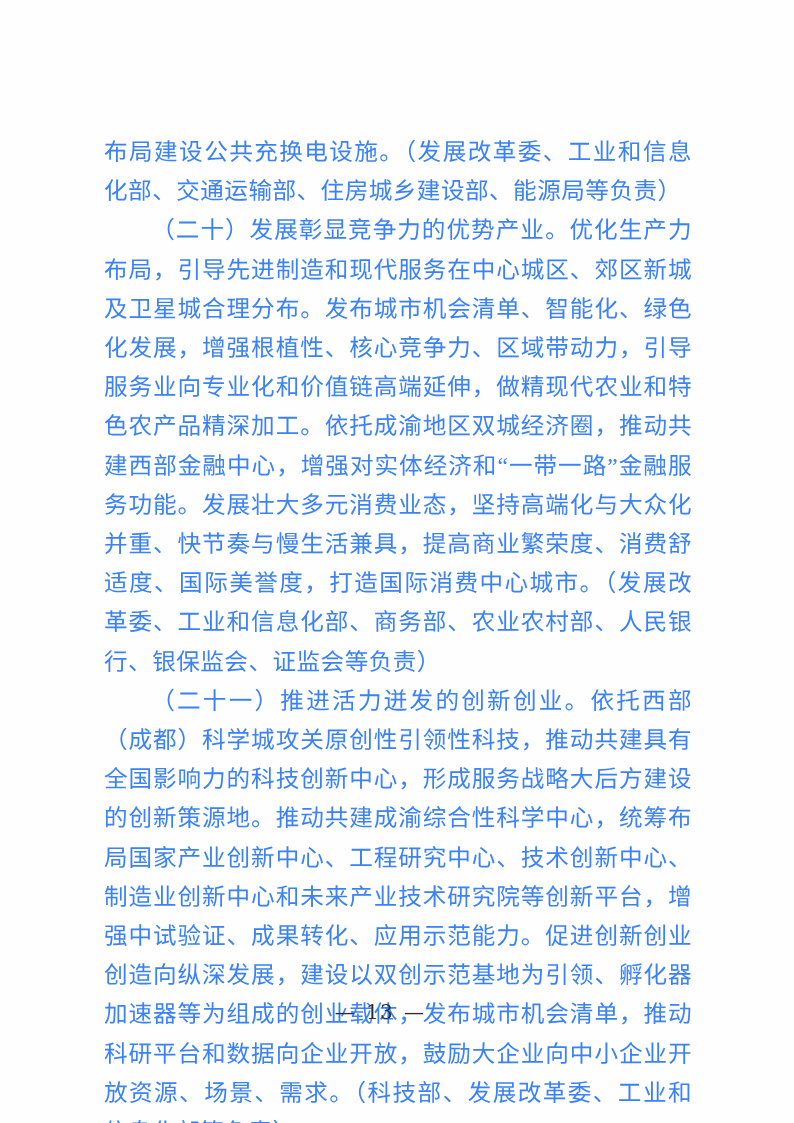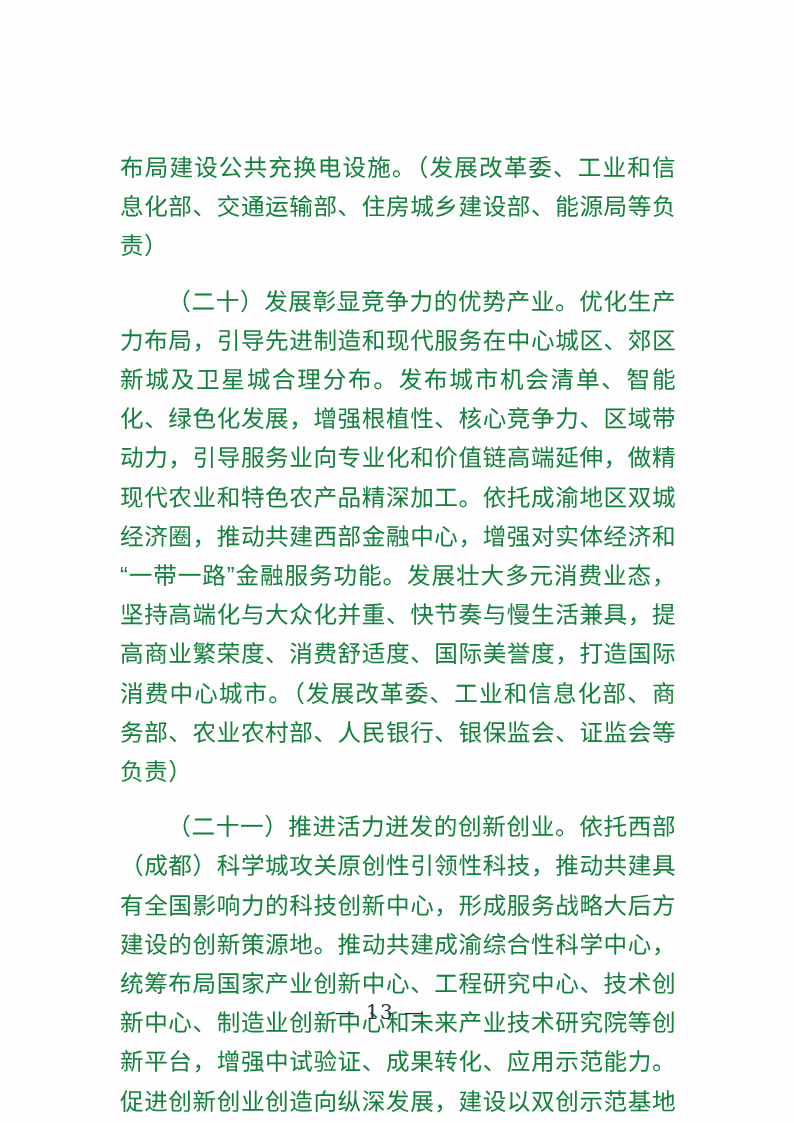--- a/index.html
+++ b/index.html
@@ -19,25 +19,25 @@
   }
 
   .text-column {
     position: absolute;
     left: 104px;
     top: 133px;
     width: 588px;
   }
 
   .para {
-    margin: 16px;
-    font-family: Liberation Sans, sans-serif;
+    margin: 0;
+    font-family: Liberation Serif, serif;
     font-size: 23.6px;
     line-height: 39.2px;
-    color: #15803d;
+    color: #3b82f6;
     text-align: justify;
     text-justify: inter-character;
     text-align-last: left;
     letter-spacing: 0.02em;
     word-break: break-all;
     -webkit-font-smoothing: antialiased;
   }
 
   .para + .para {
     margin-top: 0px;

